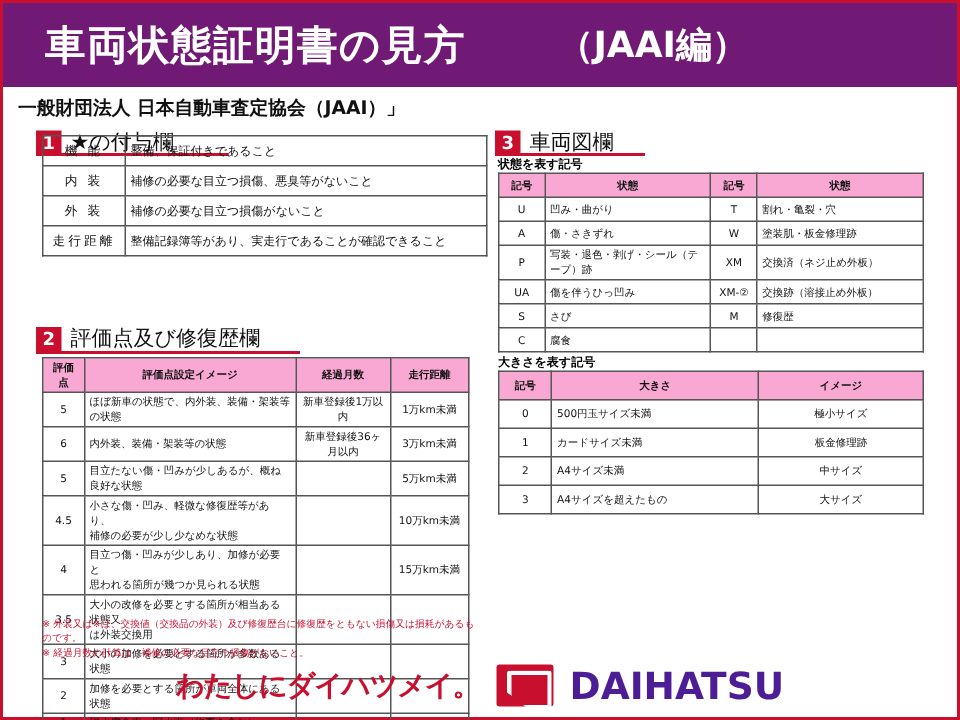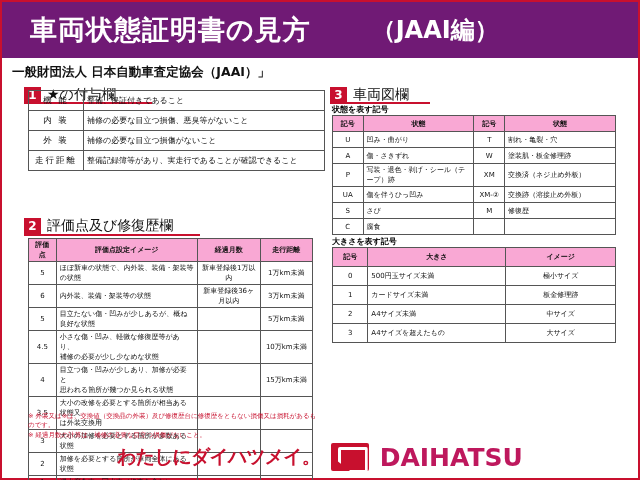--- a/index.html
+++ b/index.html
@@ -68,21 +68,21 @@
     position:absolute;left:0;bottom:0;width:636px;height:42px;
     display:flex;align-items:center;justify-content:center;gap:11px;
   }
   .slogan{font-size:19px;font-weight:bold;color:#c8102e;letter-spacing:-1px;}
   .brandmark{width:38px;height:28px;background:#c8102e;position:relative;border-radius:2px;}
   .brandmark:before{
     content:"";position:absolute;left:7px;top:4px;width:24px;height:20px;
     border:3px solid #fff;border-radius:2px;
     clip-path:polygon(0 0,100% 0,100% 100%,50% 100%,0 55%);
   }
-  .brandname{font-size:25px;font-weight:bold;color:#be185d;letter-spacing:0px;}
+  .brandname{font-size:25px;font-weight:bold;color:#4c1d95;letter-spacing:0px;}
 </style>
 </head>
 <body>
 
 <div class="page">
 
   <div class="header">
     <span class="title">車両状態証明書の見方</span>
     <span class="title2">（JAAI編）</span>
   </div>

